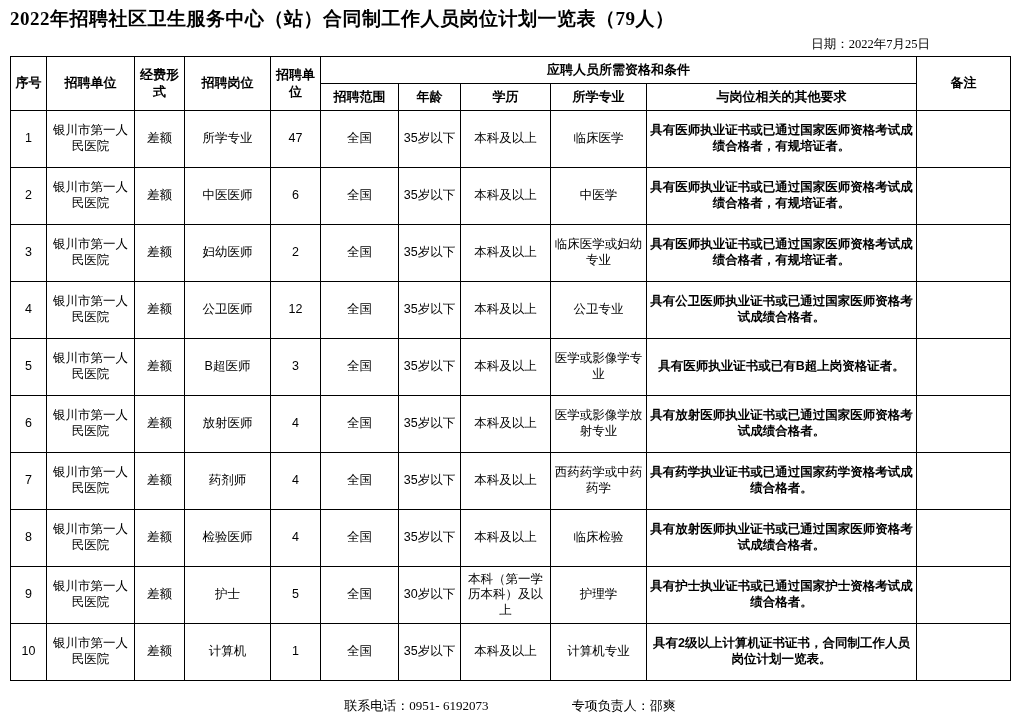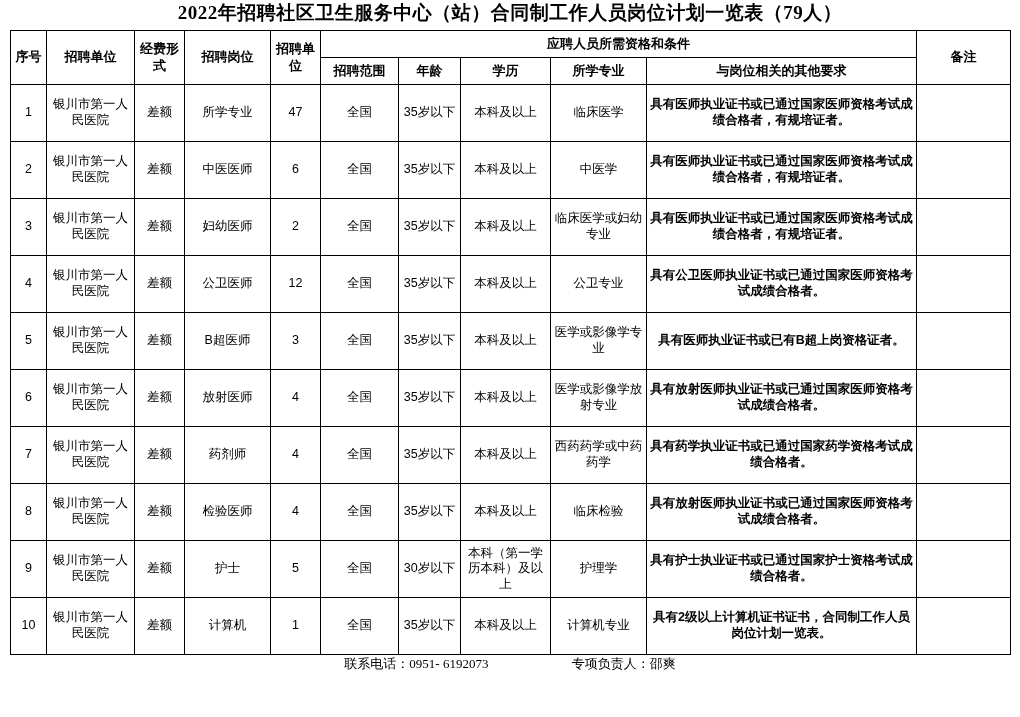--- a/index.html
+++ b/index.html
@@ -15,24 +15,25 @@
     overflow: hidden;
   }
   .page {
     width: 1020px;
     height: 717px;
     position: relative;
     box-sizing: border-box;
     padding: 0 10px;
   }
   .doc-title {
-    text-align: center;
+    text-align: left;
     font-size: 19px;
     font-weight: bold;
     letter-spacing: 0.5px;
+    padding-top: 6px;
     padding-bottom: 4px;
     font-family: "Liberation Serif", "DejaVu Serif", serif;
   }
   .date-row {
     text-align: right;
     font-size: 12.5px;
     padding-right: 80px;
     padding-bottom: 3px;
     font-family: "Liberation Serif", "DejaVu Serif", serif;
   }
@@ -68,35 +69,36 @@
   .col-remark   { width: 94px; }
 
   .row-body td { height: 52px; }
   .cell-other {
     text-align: center;
     padding: 3px 5px;
     line-height: 1.3;
     font-weight: bold;
   }
   .footer {
-    margin-top: 0;
+    margin-top: 16px;
     font-size: 13px;
     text-align: center;
     font-family: "Liberation Serif", "DejaVu Serif", serif;
   }
   .footer span { display: inline-block; }
   .footer .phone { margin-right: 80px; }
 </style>
 </head>
 <body>
 
 <div class="page">
 
   <div class="doc-title">2022年招聘社区卫生服务中心（站）合同制工作人员岗位计划一览表（79人）</div>
 
+  <div class="date-row">日期：2022年7月25日</div>
 
   <table class="plan">
     <colgroup>
       <col class="col-seq">
         <col class="col-unit">
         <col class="col-fund">
         <col class="col-post">
         <col class="col-num">
       <col class="col-scope">
         <col class="col-age">

